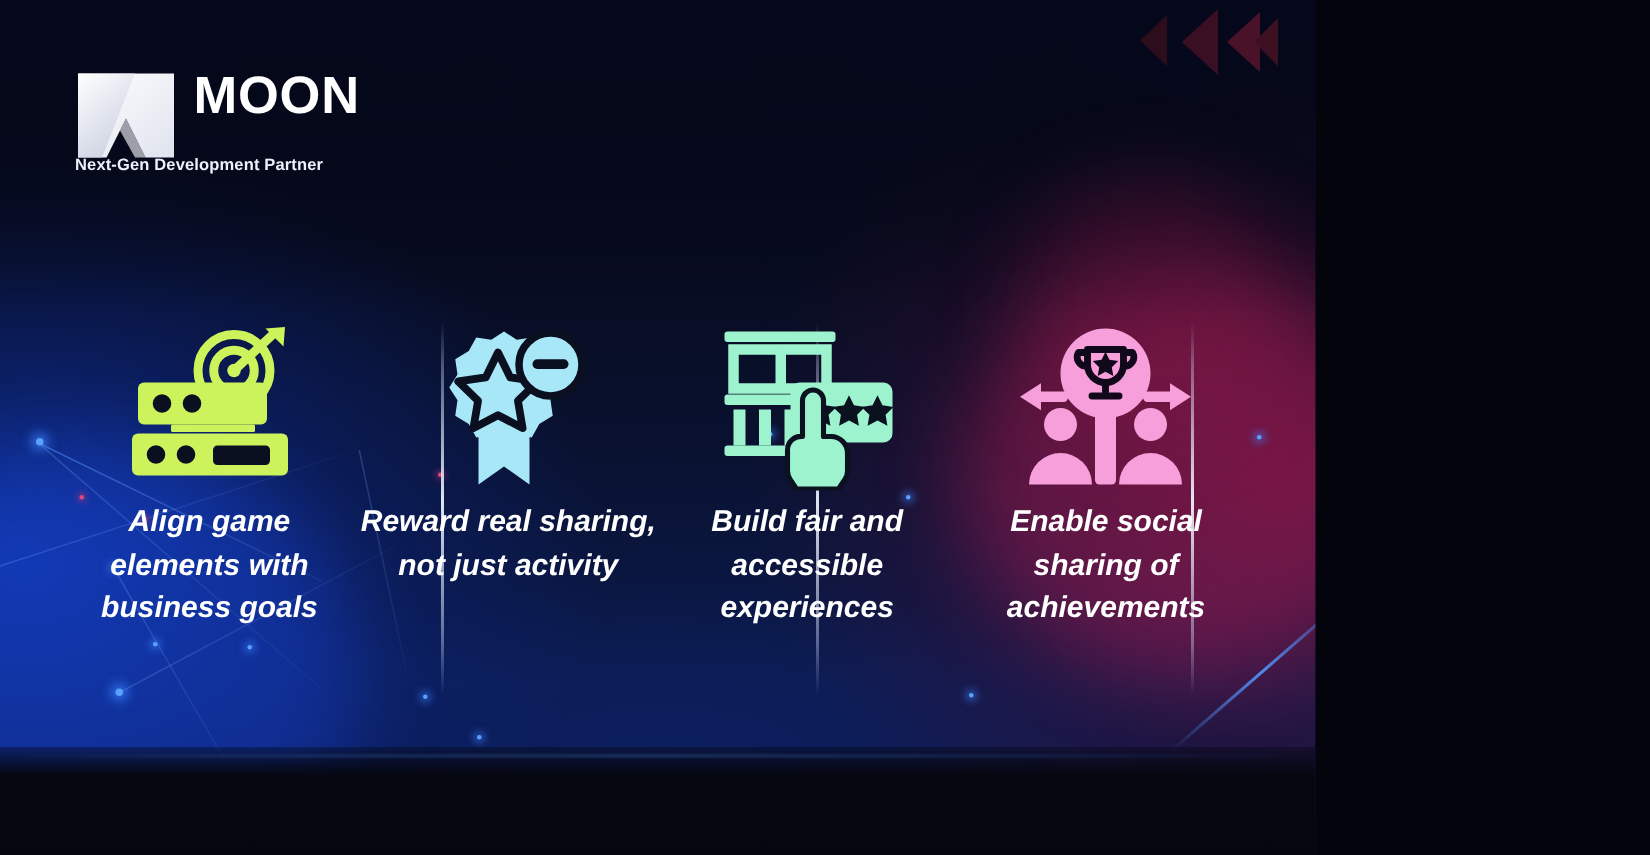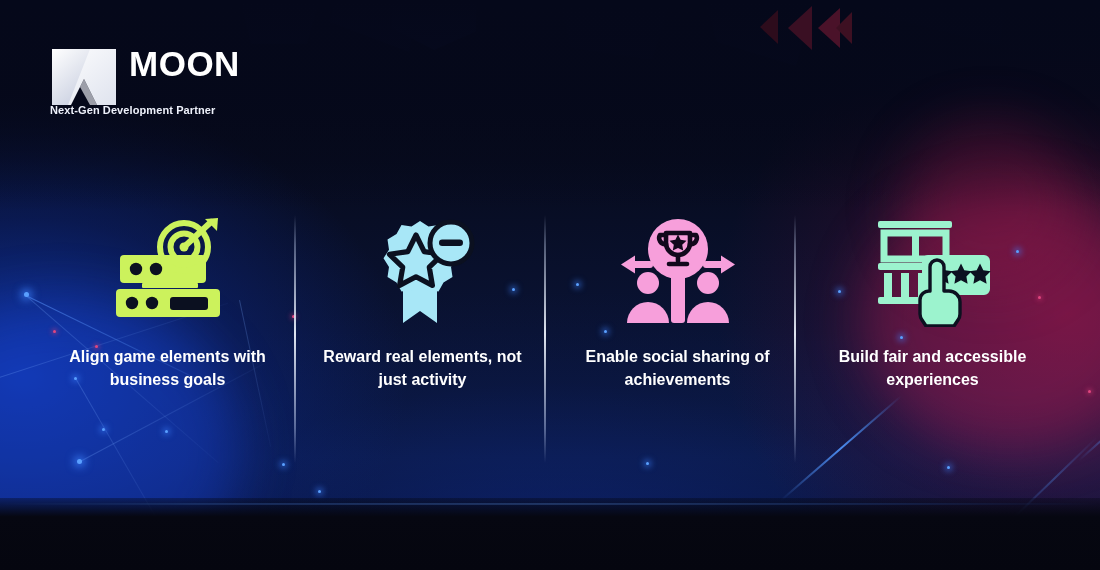--- a/index.html
+++ b/index.html
@@ -1,19 +1,19 @@
 <!DOCTYPE html>
 <html><head>
 <meta charset="utf-8">
 <style>
   html,body{margin:0;padding:0;background:#04040d;}
   body{font-family:"Liberation Sans", sans-serif;}
 
   .stage{
-    position:relative;width:1100px;height:570px;overflow:hidden;
+    position:relative;width:877px;height:570px;overflow:hidden;
     background:#070a1c;
   }
 
   
   .bg-base{position:absolute;inset:0;
     background:
       radial-gradient(ellipse 520px 380px at 2% 66%, rgba(16,54,170,.95) 0%, rgba(12,38,130,.45) 42%, rgba(8,16,56,0) 74%),
       radial-gradient(ellipse 460px 420px at 97% 55%, rgba(150,20,70,.55) 0%, rgba(90,14,54,.26) 45%, rgba(20,8,40,0) 76%),
       radial-gradient(ellipse 700px 340px at 50% 100%, rgba(14,44,150,.50) 0%, rgba(8,22,78,.18) 55%, rgba(4,8,28,0) 82%),
       linear-gradient(180deg,#060915 0%,#070b1e 28%,#0a1334 58%,#0c1b49 80%,#0a1640 92%,#070e2c 100%);
@@ -54,22 +54,22 @@
 
   
   .title{position:absolute;left:0;right:0;top:70px;text-align:center;
     color:#ffffff;font-size:28.5px;font-weight:700;line-height:1.37;letter-spacing:.1px;}
   .title span{display:block;}
 
   
   .cols{position:absolute;left:40px;right:40px;top:212px;height:252px;display:flex;}
   .col{flex:1;position:relative;display:flex;flex-direction:column;align-items:center;}
   .icon-wrap{height:118px;display:flex;align-items:center;justify-content:center;}
-  .cap{margin-top:16px;text-align:center;color:#fff;font-size:16px;font-weight:600;
-    line-height:1.43;max-width:215px;}
+  .cap{margin-top:4px;text-align:center;color:#fff;font-size:20px;font-weight:600;
+    line-height:1.43;max-width:215px;font-style:italic;}
   .divider{position:absolute;top:3px;width:2px;height:248px;
     background:linear-gradient(180deg,rgba(200,215,255,0) 0%,rgba(210,225,255,.35) 12%,
       rgba(240,246,255,.92) 48%,rgba(205,220,255,.4) 86%,rgba(190,205,255,0) 100%);}
   .d1{left:254px;} .d2{left:504px;} .d3{left:754px;}
 </style>
 </head>
 <body>
 
 <div class="stage">
 
@@ -196,21 +196,55 @@
           <path d="M32 72 h34 v34 l-17 -12 l-17 12 z" fill="#A8E7F7"></path>
 
           <path d="M49 4 l8.5 5.5 l10 -1.5 l5 9 l9 5.5 l-1.5 10.2 l5.5 8.6 l-5.5 8.6 l1.5 10.2 l-9 5.5 l-5 9 l-10 -1.5 l-8.5 5.5 l-8.5 -5.5 l-10 1.5 l-5 -9 l-9 -5.5 l1.5 -10.2 l-5.5 -8.6 l5.5 -8.6 l-1.5 -10.2 l9 -5.5 l5 -9 l10 1.5 z" fill="#A8E7F7"></path>
 
           <path d="M45 18 l8.2 16.6 l18.3 2.7 l-13.2 12.9 l3.1 18.2 l-16.4 -8.6 l-16.4 8.6 l3.1 -18.2 l-13.2 -12.9 l18.3 -2.7 z" fill="none" stroke="#0b1020" stroke-width="5.2" stroke-linejoin="round"></path>
 
           <circle cx="80" cy="26" r="21" fill="#A8E7F7" stroke="#0b1020" stroke-width="5"></circle>
           <rect x="68" y="22.5" width="24" height="6.5" rx="3.2" fill="#0b1020"></rect>
         </svg>
       </div>
-      <div class="cap">Reward real elements, not just activity</div>
+      <div class="cap">Reward real sharing, not just activity</div>
+    </div>
+
+    <div class="col">
+      <div class="icon-wrap">
+        <svg width="118" height="112" viewBox="0 0 118 112">
+          <g fill="#9CF3CE">
+
+            <rect x="4" y="6" width="74" height="7" rx="2"></rect>
+
+            <path d="M10 18 h62 v26 h-62 z" fill="none" stroke="#9CF3CE" stroke-width="7"></path>
+            <rect x="38" y="18" width="7" height="26"></rect>
+
+            <rect x="4" y="48" width="74" height="7" rx="2"></rect>
+
+            <rect x="10" y="58" width="8" height="24"></rect>
+            <rect x="27" y="58" width="8" height="24"></rect>
+            <rect x="44" y="58" width="8" height="24"></rect>
+            <rect x="61" y="58" width="8" height="24"></rect>
+            <rect x="4" y="82" width="74" height="7" rx="2"></rect>
+          </g>
+
+          <path d="M54 40 h56 a6 6 0 0 1 6 6 v28 a6 6 0 0 1 -6 6 h-34 l-14 13 v-13 h-8 a6 6 0 0 1 -6 -6 v-28 a6 6 0 0 1 6 -6 z" fill="#9CF3CE"></path>
+          <g fill="#0c1120">
+            <path d="M68 48.5 l3.3 6.7 l7.4 1.1 l-5.3 5.2 l1.2 7.3 l-6.6 -3.5 l-6.6 3.5 l1.2 -7.3 l-5.3 -5.2 l7.4 -1.1 z"></path>
+            <path d="M87 48.5 l3.3 6.7 l7.4 1.1 l-5.3 5.2 l1.2 7.3 l-6.6 -3.5 l-6.6 3.5 l1.2 -7.3 l-5.3 -5.2 l7.4 -1.1 z"></path>
+            <path d="M106 48.5 l3.3 6.7 l7.4 1.1 l-5.3 5.2 l1.2 7.3 l-6.6 -3.5 l-6.6 3.5 l1.2 -7.3 l-5.3 -5.2 l7.4 -1.1 z"></path>
+          </g>
+
+          <g fill="#9CF3CE" stroke="#0c1120" stroke-width="3.4" stroke-linejoin="round">
+            <path d="M56 52 a7 7 0 0 1 14 0 v24 h5 a11 11 0 0 1 11 11 v12 a10 10 0 0 1 -2 6 l-4 6 h-28 l-4 -6 a11 11 0 0 1 -2 -6 v-14 a9 9 0 0 1 10 -9 z"></path>
+          </g>
+        </svg>
+      </div>
+      <div class="cap">Build fair and accessible experiences</div>
     </div>
 
     <div class="col">
       <div class="icon-wrap">
         <svg width="118" height="108" viewBox="0 0 118 108">
 
           <g fill="#F79FDB">
             <rect x="8" y="44" width="26" height="7" rx="3"></rect>
             <path d="M2 47.5 l14 -9 v18 z"></path>
             <rect x="84" y="44" width="24" height="7" rx="3"></rect>
@@ -234,48 +268,14 @@
             <path d="M71 18 h6 a6 6 0 0 1 -6 9"></path>
             <line x1="59" y1="38" x2="59" y2="44"></line>
             <path d="M50 47 h18"></path>
           </g>
           <path d="M59 17.5 l2.6 5.3 l5.9 .9 l-4.3 4.1 l1 5.8 l-5.2 -2.7 l-5.2 2.7 l1 -5.8 l-4.3 -4.1 l5.9 -.9 z" fill="#12081c"></path>
         </svg>
       </div>
       <div class="cap">Enable social sharing of achievements</div>
     </div>
 
-    <div class="col">
-      <div class="icon-wrap">
-        <svg width="118" height="112" viewBox="0 0 118 112">
-          <g fill="#9CF3CE">
-
-            <rect x="4" y="6" width="74" height="7" rx="2"></rect>
-
-            <path d="M10 18 h62 v26 h-62 z" fill="none" stroke="#9CF3CE" stroke-width="7"></path>
-            <rect x="38" y="18" width="7" height="26"></rect>
-
-            <rect x="4" y="48" width="74" height="7" rx="2"></rect>
-
-            <rect x="10" y="58" width="8" height="24"></rect>
-            <rect x="27" y="58" width="8" height="24"></rect>
-            <rect x="44" y="58" width="8" height="24"></rect>
-            <rect x="61" y="58" width="8" height="24"></rect>
-            <rect x="4" y="82" width="74" height="7" rx="2"></rect>
-          </g>
-
-          <path d="M54 40 h56 a6 6 0 0 1 6 6 v28 a6 6 0 0 1 -6 6 h-34 l-14 13 v-13 h-8 a6 6 0 0 1 -6 -6 v-28 a6 6 0 0 1 6 -6 z" fill="#9CF3CE"></path>
-          <g fill="#0c1120">
-            <path d="M68 48.5 l3.3 6.7 l7.4 1.1 l-5.3 5.2 l1.2 7.3 l-6.6 -3.5 l-6.6 3.5 l1.2 -7.3 l-5.3 -5.2 l7.4 -1.1 z"></path>
-            <path d="M87 48.5 l3.3 6.7 l7.4 1.1 l-5.3 5.2 l1.2 7.3 l-6.6 -3.5 l-6.6 3.5 l1.2 -7.3 l-5.3 -5.2 l7.4 -1.1 z"></path>
-            <path d="M106 48.5 l3.3 6.7 l7.4 1.1 l-5.3 5.2 l1.2 7.3 l-6.6 -3.5 l-6.6 3.5 l1.2 -7.3 l-5.3 -5.2 l7.4 -1.1 z"></path>
-          </g>
-
-          <g fill="#9CF3CE" stroke="#0c1120" stroke-width="3.4" stroke-linejoin="round">
-            <path d="M56 52 a7 7 0 0 1 14 0 v24 h5 a11 11 0 0 1 11 11 v12 a10 10 0 0 1 -2 6 l-4 6 h-28 l-4 -6 a11 11 0 0 1 -2 -6 v-14 a9 9 0 0 1 10 -9 z"></path>
-          </g>
-        </svg>
-      </div>
-      <div class="cap">Build fair and accessible experiences</div>
-    </div>
-
   </div>
 </div>
 
 </body></html>

